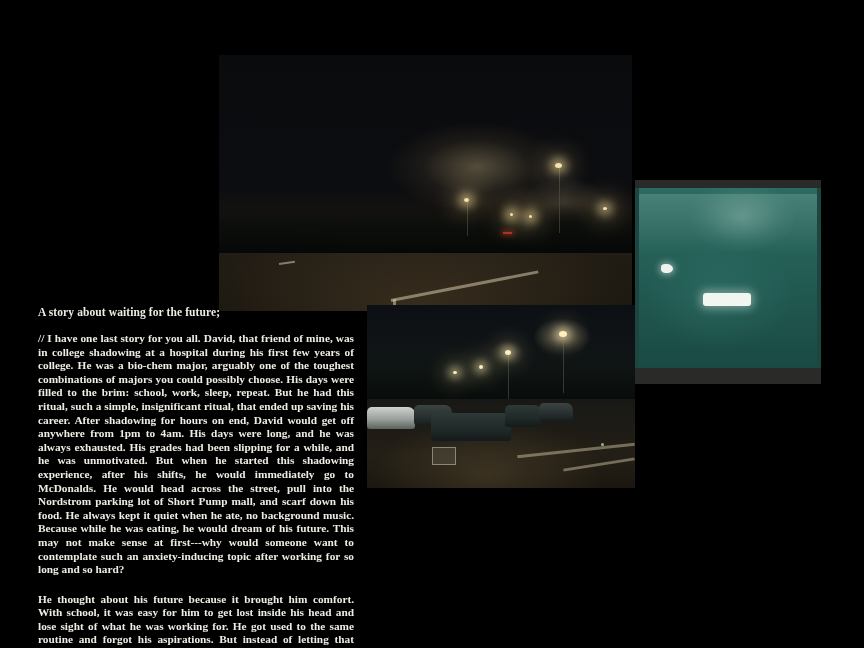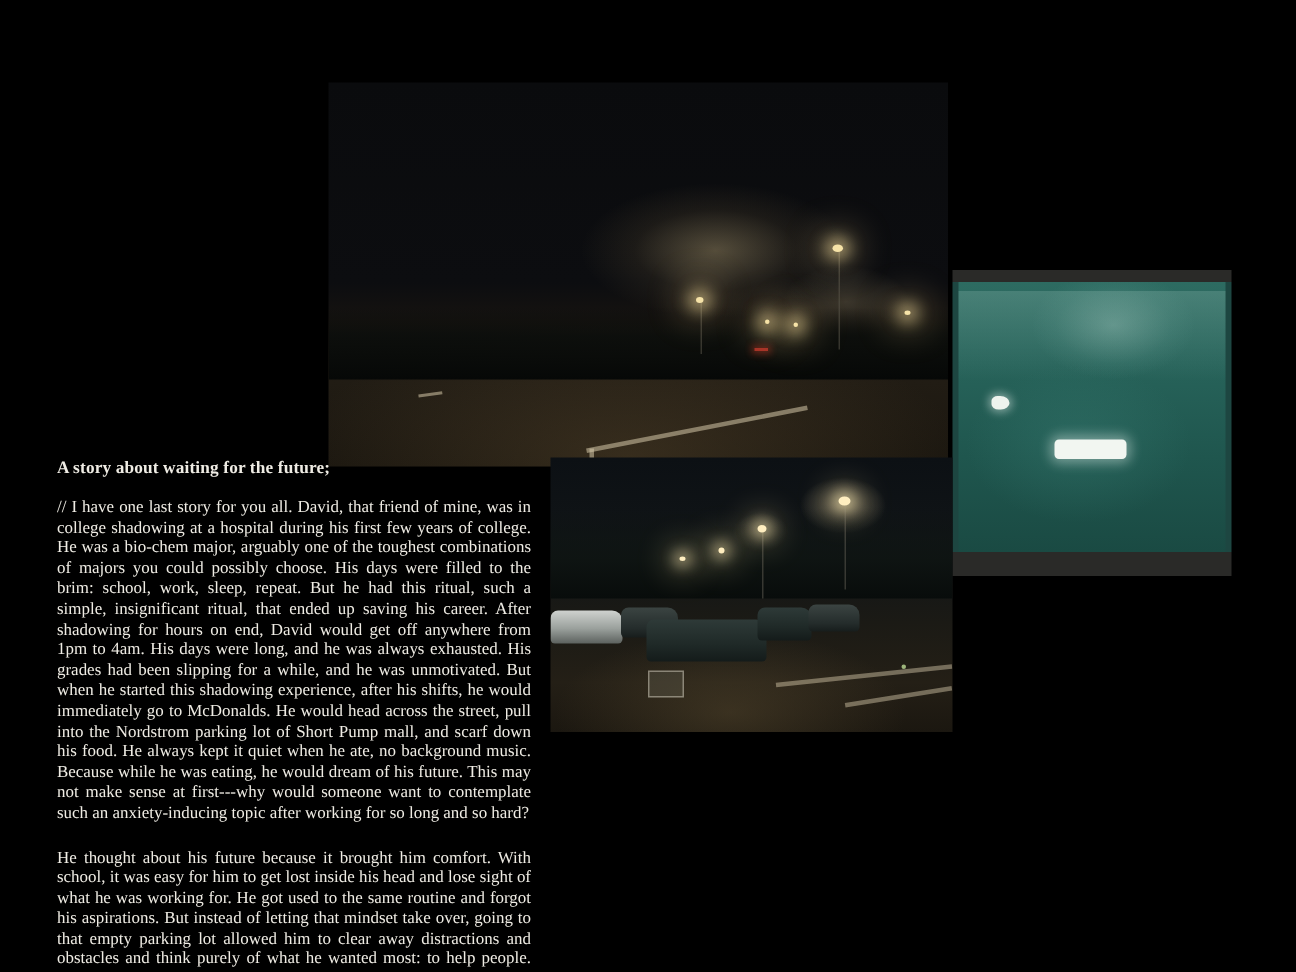--- a/index.html
+++ b/index.html
@@ -182,21 +182,21 @@
     letter-spacing: 0.1px;
     color: #efece4;
     margin: 0 0 14px 0;
   }
   .body-par {
     font-size: 11.3px;
     line-height: 13.6px;
     text-align: justify;
     color: #efece4;
     margin: 0 0 16px 0;
-    font-weight: normal;
+    font-weight: bold;
   }
   .body-par:last-child { margin-bottom: 0; }
 </style>
 </head>
 <body>
 
 <div id="page">
 
   <div class="photo" id="photo-lot-wide">
     <div class="treeline"></div>

